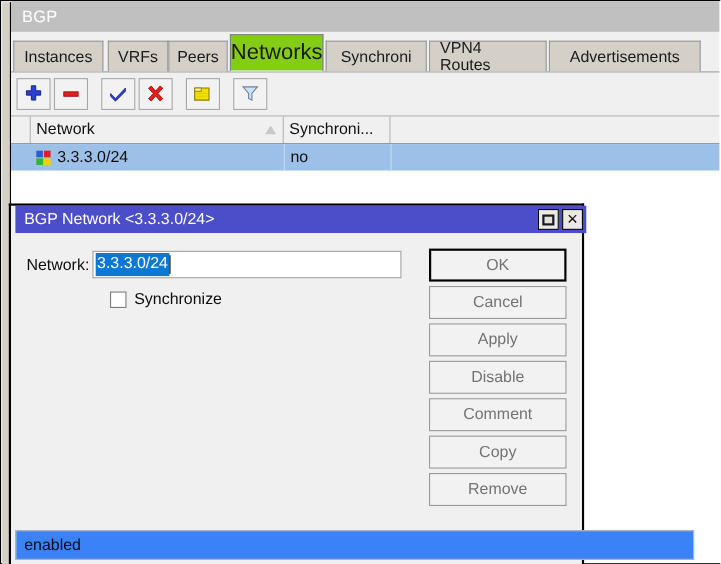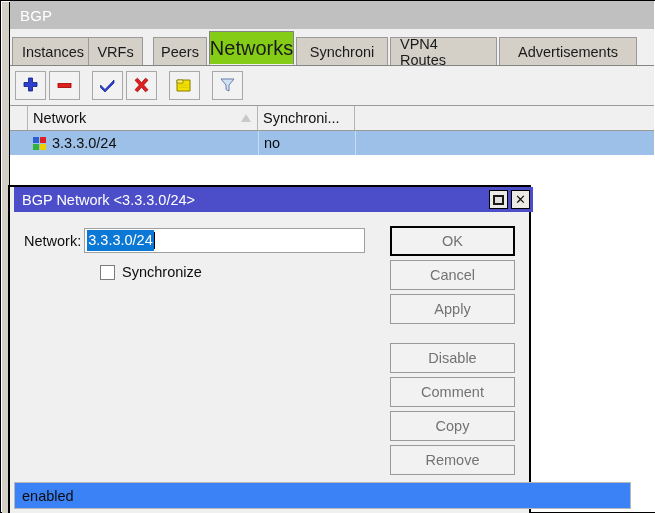--- a/index.html
+++ b/index.html
@@ -284,21 +284,21 @@
     align-items: center;
     justify-content: center;
     font-size: 14.5px;
     color: #737373;
     margin-bottom: 4px;
     cursor: default;
   }
   .dbtn.focus {
     border: 2px solid #000000;
   }
-  .dbtn.spaced { margin-top: 19px; text-align: right; }
+  .dbtn.spaced { margin-top: 4px; text-align: right; }
 
   .statusbar {
     position: absolute;
     left: 4px; bottom: 4px;
     width: 617px; height: 27px;
     background: #3b82f6;
     border: 1px solid #b8b8b8;
     display: flex;
     align-items: center;
     padding-left: 7px;
@@ -318,21 +318,21 @@
   </div>
 
   <div class="titlebar">
     <span class="titlebar-text">BGP</span>
   </div>
 
   <div class="tabstrip" id="tabstrip">
       <div class="tab" style="left: 2px; width: 82px; text-align: right;">
         <span>Instances</span>
       </div>
-      <div class="tab" style="left: 78px; width: 55px;">
+      <div class="tab" style="left: 88px; width: 55px;">
         <span>VRFs</span>
       </div>
       <div class="tab" style="left: 143px; width: 54px;">
         <span>Peers</span>
       </div>
       <div class="tab active" style="left: 199px; width: 85px;">
         <span>Networks</span>
       </div>
       <div class="tab" style="left: 286px; width: 92px;">
         <span>Synchroni</span>

